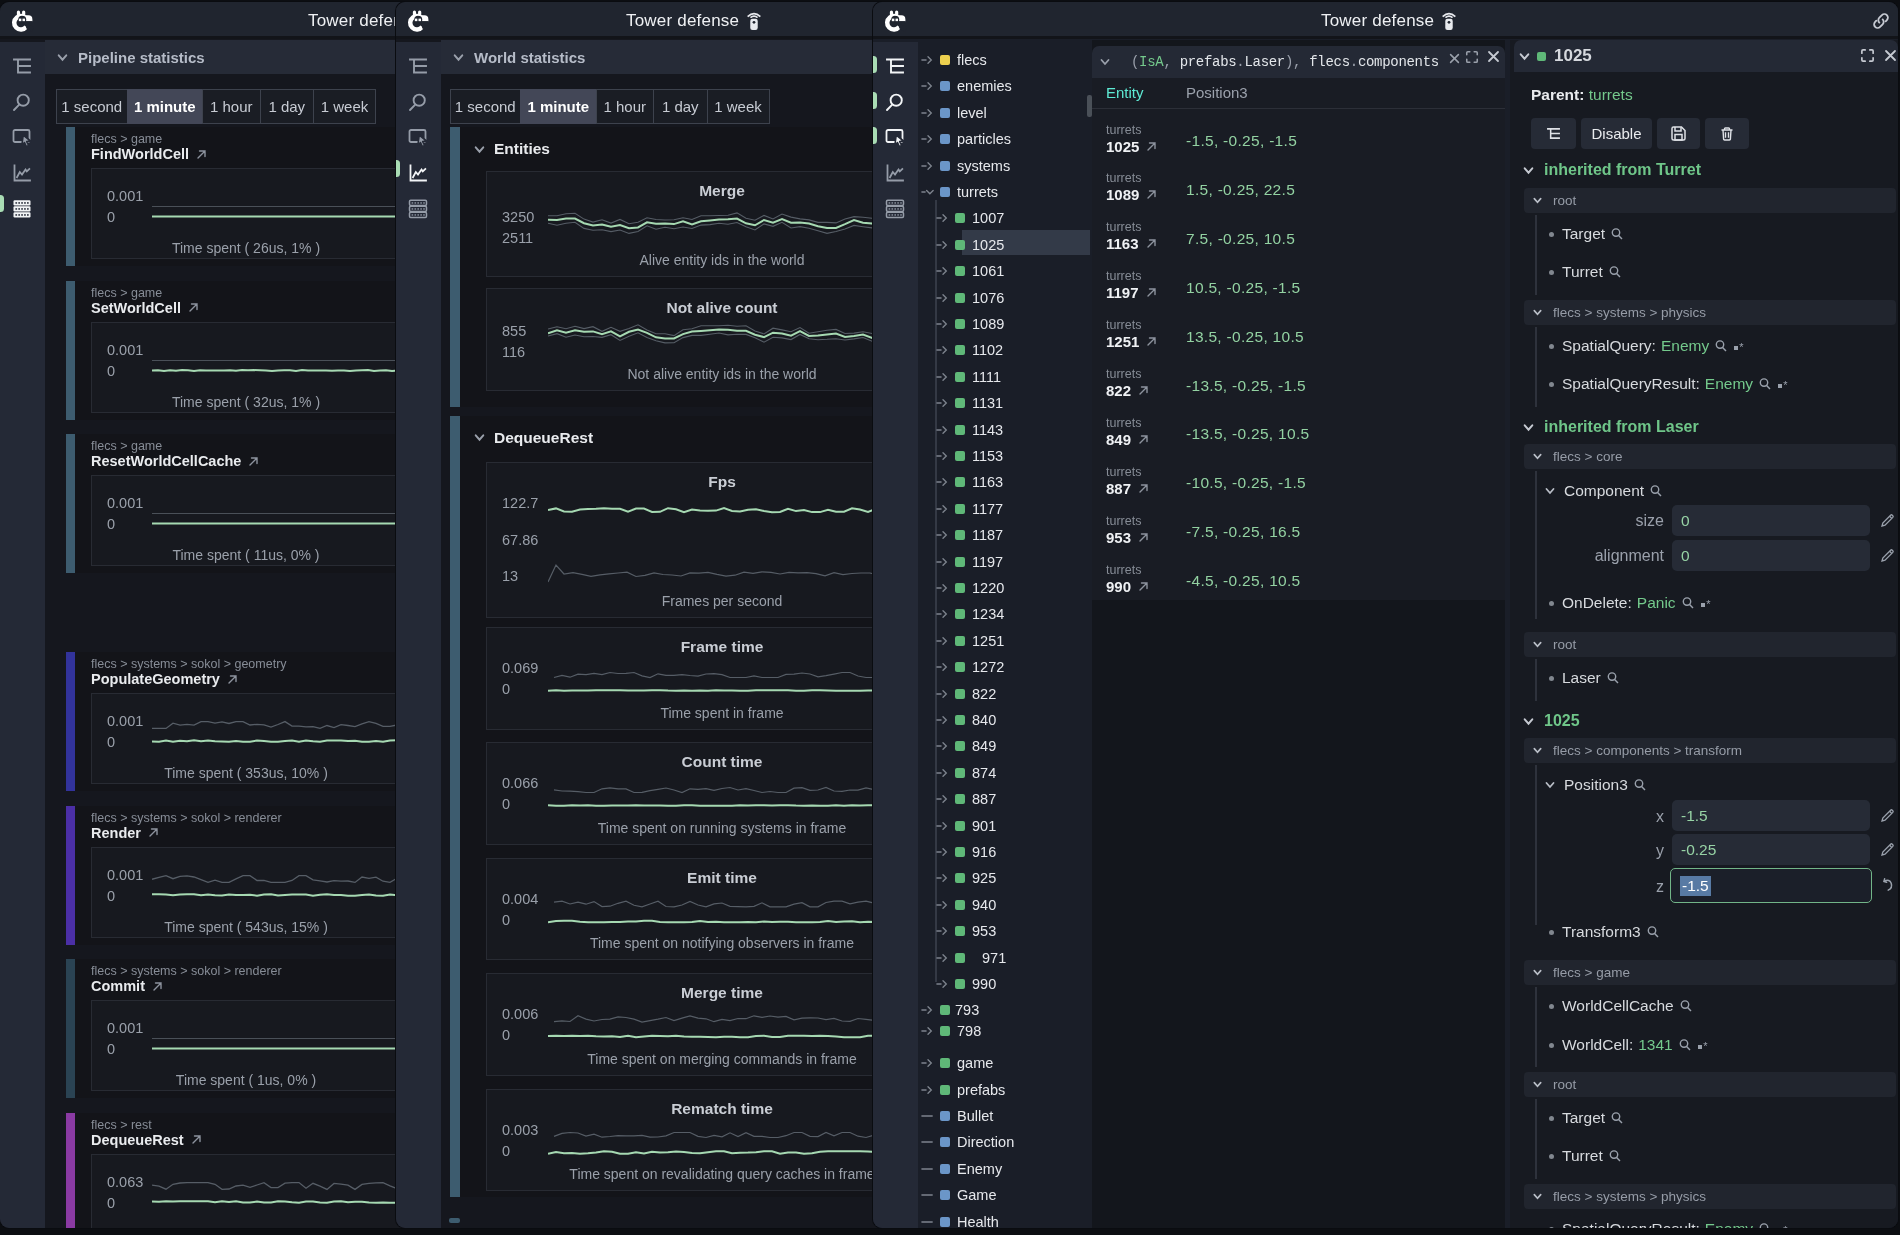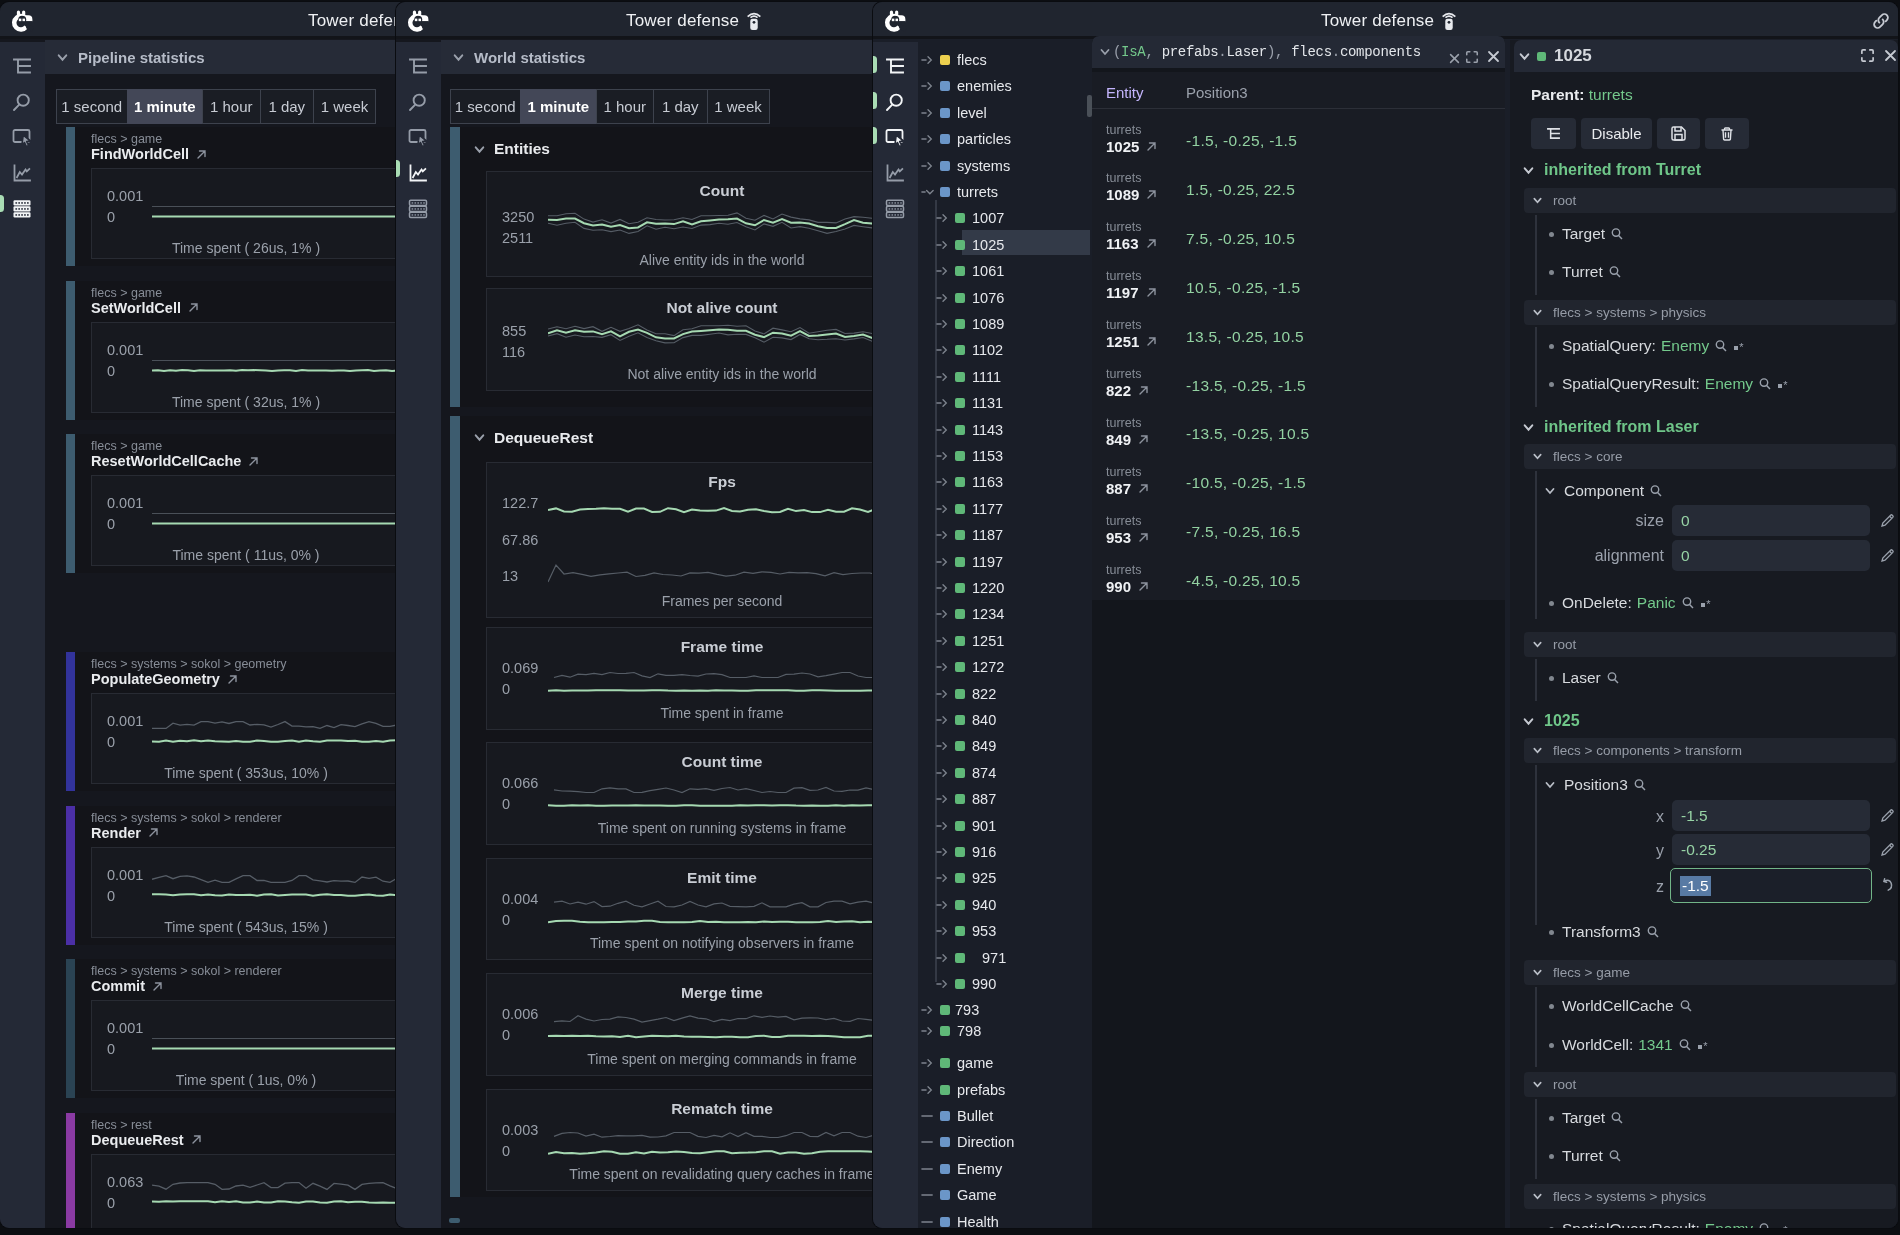--- a/index.html
+++ b/index.html
@@ -288,21 +288,21 @@
 <div class="abs" style="left:54px;top:125px;width:505px;height:279.5px;background:#131419">
       <div class="cbord" style="background:#3d5c6f;width:10px"></div>
       <div class="abs" style="left:23px;top:13px;display:flex;gap:8px;align-items:center;font-size:15.5px;font-weight:700;color:#e9ebee">
         <svg width="13" height="13" viewBox="0 0 12 12" fill="none" stroke="#9aa0ab" stroke-width="1.8" stroke-linecap="round">
           <path d="M2.5 4 L6 8 L9.5 4"></path>
         </svg>
         <span>Entities</span>
       </div>
 </div>
 <div class="cbox" style="left:90px;top:169px;width:472px;height:106px"></div>
-    <div class="btitle" style="left:90px;top:180px;width:472px">Count</div>
+    <div class="btitle" style="left:90px;top:180px;width:472px">Merge</div>
     <div class="ylab" style="left:106px;top:207px">3250</div>
     <div class="ylab" style="left:106px;top:228px">2511</div>
     <div class="abs" style="left:152px;top:169px"><svg width="405" height="106">
         <polyline points="0,44.8 9,44.7 18,42.8 27,42.3 36,48.1 45,51.1 54,48.8 63,52.1 72,48.4 81,52.8 90,51.2 99,46.8 108,48.5 117,49.0 126,48.7 135,46.7 144,48.5 153,44.8 162,44.8 171,44.5 180,44.2 189,41.9 198,47.2 207,49.2 216,44.4 225,48.0 234,43.0 243,46.1 252,47.9 261,48.9 270,51.4 279,51.4 288,51.9 297,47.9 306,45.6 315,46.3 324,47.2 333,51.5 342,54.7 351,47.9 360,48.9 369,49.6 378,49.0 387,52.5 396,45.7 405,47.3" fill="none" stroke="#565d66" stroke-width="1.1"></polyline>
         <polyline points="0,52.2 9,54.2 18,52.2 27,51.3 36,57.4 45,59.2 54,58.8 63,60.6 72,59.0 81,62.4 90,60.5 99,54.8 108,58.2 117,56.2 126,57.7 135,56.0 144,57.5 153,54.1 162,53.6 171,52.3 180,53.3 189,51.5 198,55.8 207,59.0 216,52.9 225,55.3 234,51.3 243,57.0 252,55.6 261,57.2 270,59.8 279,62.4 288,60.5 297,58.0 306,54.4 315,55.7 324,56.9 333,60.8 342,62.6 351,58.7 360,56.0 369,59.7 378,56.5 387,62.9 396,54.2 405,56.1" fill="none" stroke="#565d66" stroke-width="1.1"></polyline>
         <polyline points="0,48.7 9,48.9 18,47.5 27,47.5 36,52.2 45,54.5 54,53.5 63,55.8 72,54.0 81,57.2 90,56.4 99,51.3 108,52.7 117,52.6 126,53.1 135,50.3 144,53.4 153,50.2 162,49.4 171,48.5 180,48.2 189,47.5 198,52.3 207,54.3 216,49.0 225,51.6 234,48.0 243,51.7 252,51.4 261,52.5 270,55.3 279,57.0 288,57.0 297,53.2 306,49.1 315,51.7 324,52.6 333,56.7 342,58.5 351,53.1 360,52.2 369,54.6 378,53.1 387,57.7 396,50.7 405,50.9" fill="none" stroke="#a6d9b2" stroke-width="2"></polyline>
       </svg></div>
     <div class="cap" style="left:90px;top:250px;width:472px">Alive entity ids in the world</div>
 <div class="cbox" style="left:90px;top:285.5px;width:472px;height:103.5px"></div>
     <div class="btitle" style="left:90px;top:296.5px;width:472px">Not alive count</div>
@@ -795,36 +795,36 @@
 <div class="trow" style="left:48px;top:1206.6px">
       <svg width="14" height="16" viewBox="0 0 15 16" fill="none" stroke="#7d838d" stroke-width="1.5" stroke-linecap="round">
         <path d="M1 8 H12"></path>
       </svg>
       <span class="sq" style="background:#6b96c8"></span>
       <span style="margin-left:2px">Health</span>
     </div>
 <div class="abs" style="left:214px;top:93px;width:5px;height:22px;border-radius:2px;background:#4a5058"></div>
 <div class="abs" style="left:219px;top:38px;width:413px;height:1193px;background:#13161c"></div>
 <div class="abs" style="left:219px;top:70px;width:413px;height:528px;background:#191c24"></div>
-<div class="hbar" style="left:219px;top:34px;width:413px;padding-left:7px;gap:2px">
+<div class="hbar" style="left:219px;top:44px;width:413px;padding-left:7px;gap:20px">
 <svg width="12" height="12" viewBox="0 0 12 12" fill="none" stroke="#9aa0ab" stroke-width="1.8" stroke-linecap="round">
         <path d="M2.5 4 L6 8 L9.5 4"></path>
       </svg>
 <span style="font-family:'Liberation Mono',monospace;font-size:14px;letter-spacing:-0.3px;white-space:nowrap;color:#e3e6ea"><span style="color:#9aa0ab">(</span><span style="color:#74c98c">IsA</span><span style="color:#9aa0ab">,</span> prefabs<span style="color:#9aa0ab">.</span>Laser<span style="color:#9aa0ab">),</span> flecs<span style="color:#9aa0ab">.</span>components</span>
 </div>
 <div class="abs" style="left:575px;top:49px"><svg width="13" height="13" viewBox="0 0 15 15" fill="none" stroke="#9aa0ab" stroke-width="1.8" stroke-linecap="round">
         <path d="M3 3 L12 12 M12 3 L3 12"></path>
       </svg></div>
 <div class="abs" style="left:592px;top:48px"><svg width="14" height="14" viewBox="0 0 16 16" fill="none" stroke="#9aa0ab" stroke-width="1.8" stroke-linecap="round">
         <path d="M2 5.5 V3.2 Q2 2 3.2 2 H5.5 M10.5 2 H12.8 Q14 2 14 3.2 V5.5 M14 10.5 V12.8 Q14 14 12.8 14 H10.5 M5.5 14 H3.2 Q2 14 2 12.8 V10.5"></path>
       </svg></div>
 <div class="abs" style="left:613px;top:47px"><svg width="15" height="15" viewBox="0 0 15 15" fill="none" stroke="#c6cad2" stroke-width="1.8" stroke-linecap="round">
         <path d="M3 3 L12 12 M12 3 L3 12"></path>
       </svg></div>
-<div class="abs" style="left:233px;top:82px;font-size:15px;color:#c4b5fd">Entity</div>
+<div class="abs" style="left:233px;top:82px;font-size:15px;color:#5eead4">Entity</div>
 <div class="abs" style="left:313px;top:82px;font-size:15px;color:#9ba1ac">Position3</div>
 <div class="abs" style="left:219px;top:106px;width:413px;height:1px;background:#2c2f38"></div>
 <div class="qrowE" style="left:233px;top:120.5px">turrets</div>
 <div class="qrowN" style="left:233px;top:135.5px">1025 <svg width="11" height="11" viewBox="0 0 11 11" fill="none" stroke="#8d939e" stroke-width="1.4" stroke-linecap="round">
         <path d="M2 9 L9 2 M3.5 2 H9 V7.5"></path>
       </svg></div>
 <div class="qval" style="left:313px;top:130.0px">-1.5, -0.25, -1.5</div>
 <div class="qrowE" style="left:233px;top:169.4px">turrets</div>
 <div class="qrowN" style="left:233px;top:184.4px">1089 <svg width="11" height="11" viewBox="0 0 11 11" fill="none" stroke="#8d939e" stroke-width="1.4" stroke-linecap="round">
         <path d="M2 9 L9 2 M3.5 2 H9 V7.5"></path>

